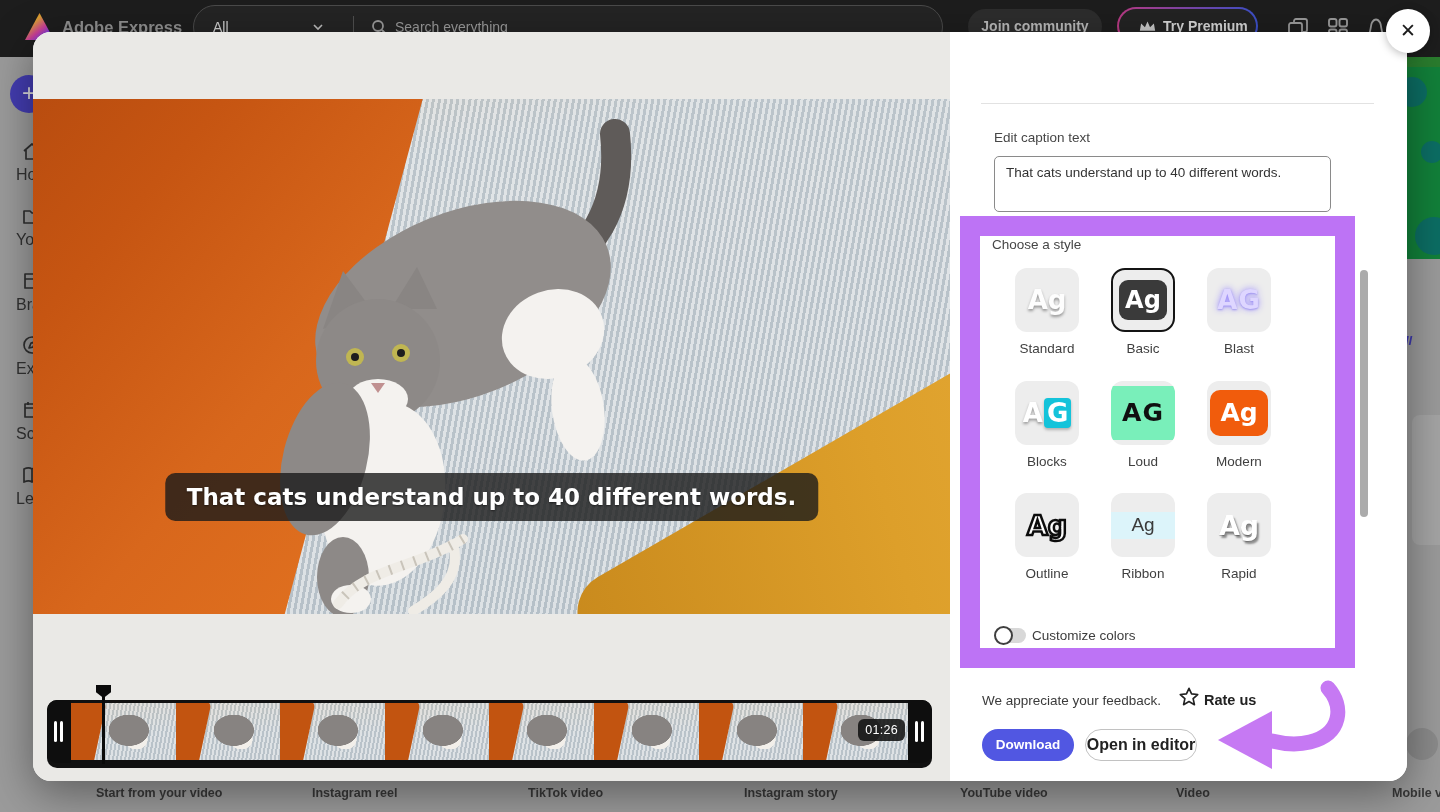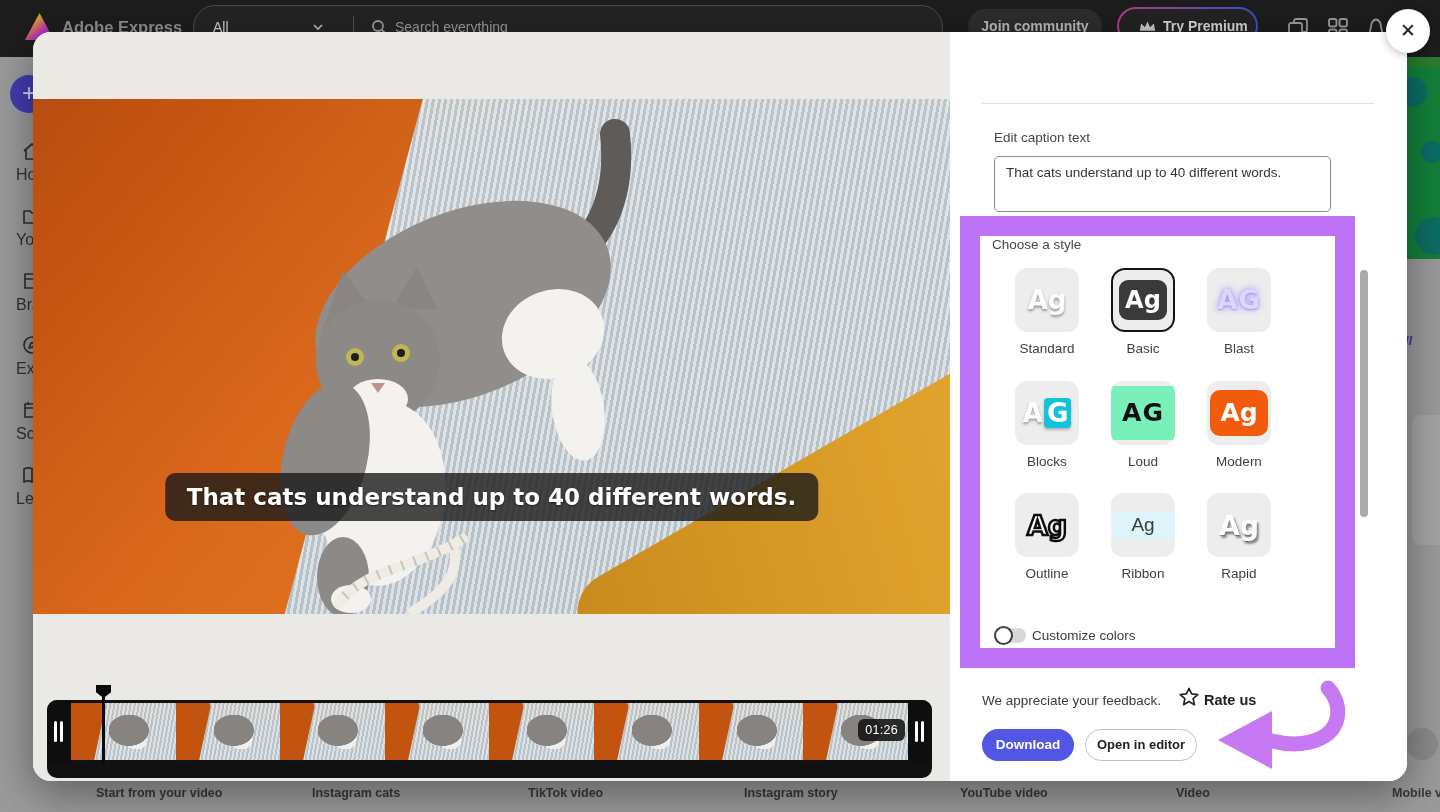--- a/index.html
+++ b/index.html
@@ -66,21 +66,21 @@
     background:linear-gradient(115deg,#a8420c 0%,#c65512 45%,#d8671c 75%,#e0701f 100%); }
   .pillow-right { position:absolute; left:600px; top:340px; width:520px; height:420px; border-radius:40px;
     transform:rotate(-30deg);
     background:linear-gradient(105deg,#c98a1d 0%,#dd9f2a 55%,#e5ab38 100%); }
   .caption-chip { position:absolute; left:50%; top:374px; transform:translateX(-50%);
     background:rgba(26,26,26,.8); border-radius:10px; padding:11px 22px;
     color:#fff; font-size:23px; font-weight:700; white-space:nowrap;
     font-family:"DejaVu Sans","Liberation Sans",sans-serif; text-shadow:0 1px 2px rgba(0,0,0,.5); }
 
   
-  #timeline { position:absolute; left:14px; top:668px; width:885px; height:78px; background:#111;
+  #timeline { position:absolute; left:14px; top:668px; width:885px; height:68px; background:#111;
     border-radius:10px;padding-left:12px; }
   .tl-handle { position:absolute; top:0; width:24px; height:63px; background:#0e0e0e; z-index:3; }
   .tl-handle.l { left:0; border-radius:10px 0 0 10px; }
   .tl-handle.r { right:0; border-radius:0 10px 10px 0; }
   .tl-handle i { position:absolute; top:21px; width:3px; height:21px; background:#fff; border-radius:2px; }
   .tl-handle i:first-child { left:7px; } .tl-handle i:last-child { left:13px; }
   #thumb-strip { position:absolute; left:24px; top:3px; width:837px; height:57px; display:flex; overflow:hidden; }
   .thumb { position:relative; flex:0 0 104.6px; height:57px; overflow:hidden;
     background:
       repeating-linear-gradient(100deg, rgba(255,255,255,.38) 0 2px, rgba(120,140,155,.2) 2px 4px),
@@ -134,21 +134,21 @@
   .toggle { position:absolute; left:45px; top:596px; width:31px; height:15px; background:#d8d8d8; border-radius:8px; }
   .toggle .knob { position:absolute; left:-1px; top:-2px; width:19px; height:19px; border-radius:50%;
     background:#fff; border:2px solid #3f3f3f; }
   .toggle-label { position:absolute; left:82px; top:596px; font-size:13.5px; color:#3d3d3d; }
   .feedback-text { position:absolute; left:32px; top:661px; font-size:13.5px; color:#3a3a3a; }
   .rate-star { position:absolute; left:228px; top:654px; }
   .rate-label { position:absolute; left:254px; top:660px; font-size:14.5px; font-weight:700; color:#222; }
   .dl-btn { position:absolute; left:32px; top:697px; width:92px; height:32px; border-radius:16px;
     background:#5157e2; color:#fff; font-size:13.5px; font-weight:700; text-align:center; line-height:32px; }
   .oe-btn { position:absolute; left:135px; top:697px; width:112px; height:32px; border-radius:16px;
-    background:#fff; border:1.5px solid #c2c2c2; color:#222; font-size:13px; font-weight:700;
+    background:#fff; border:1.5px solid #c2c2c2; color:#222; font-size:16px; font-weight:700;
     text-align:center; line-height:29px; }
 
   
   #hl-rect { position:absolute; left:960px; top:216px; width:395px; height:452px; z-index:40;
     border:20px solid #bd73f5; pointer-events:none; }
   #arrow-annot { position:absolute; left:1208px; top:674px; z-index:60; pointer-events:none; }
   #close-btn { position:absolute; left:1386px; top:9px; width:44px; height:44px; border-radius:50%;
     background:#fff; z-index:70; box-shadow:0 2px 8px rgba(0,0,0,.25); text-align:center; }
   #close-btn span { font-size:19px; color:#1a1a1a; line-height:44px; font-weight:400; }
 </style>
@@ -241,21 +241,21 @@
       <div class="green-top"></div>
       <i style="left:-10px;top:20px;width:30px;height:30px;"></i>
       <i style="left:14px;top:84px;width:22px;height:22px;"></i>
       <i style="left:8px;top:160px;width:38px;height:38px;"></i>
     </div>
     <div class="partial-link">ll</div>
     <div class="bg-card"></div>
     <div class="bg-circle"></div>
     <div id="template-row">
         <span style="left: 96px;">Start from your video</span>
-        <span style="left: 312px;">Instagram cats</span>
+        <span style="left: 312px;">Instagram reel</span>
         <span style="left: 528px;">TikTok video</span>
         <span style="left: 744px;">Instagram story</span>
         <span style="left: 960px;">YouTube video</span>
         <span style="left: 1176px;">Video</span>
         <span style="left: 1392px;">Mobile vid</span>
       </div>
   </div>
 
   <div id="modal">
 

